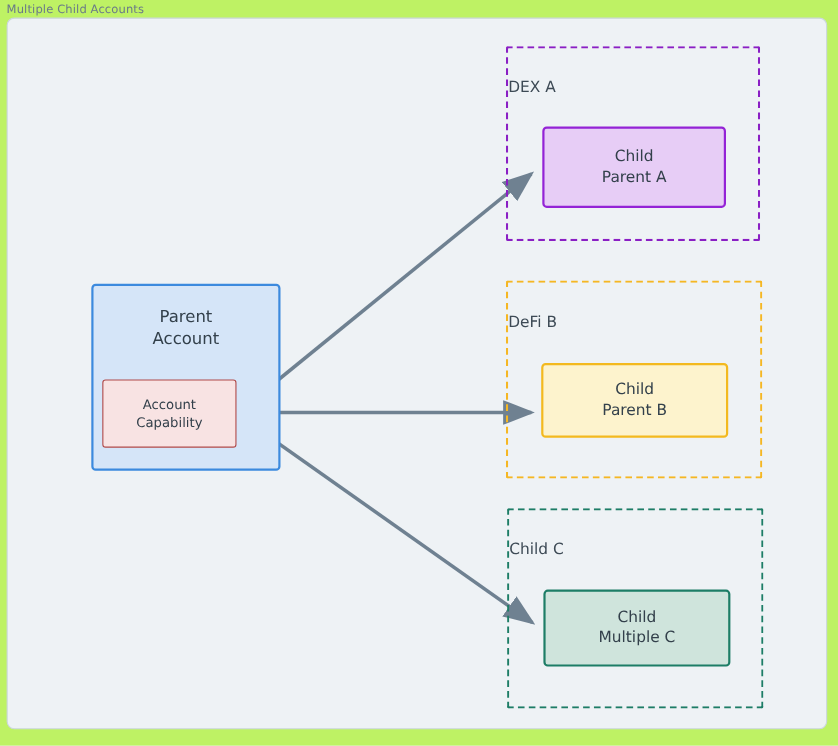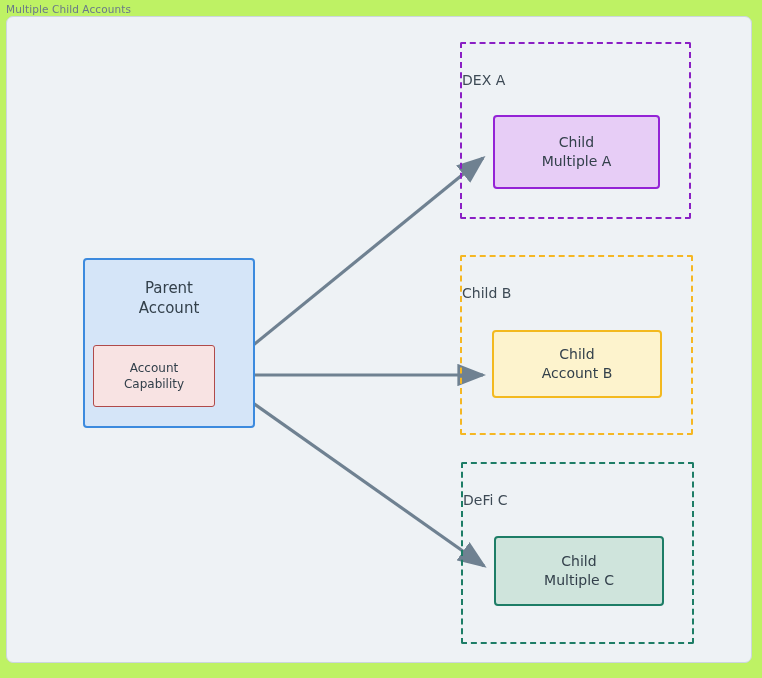--- a/index.html
+++ b/index.html
@@ -152,32 +152,32 @@
   <div class="node cap-node">
     <span>Account</span>
     <span>Capability</span>
   </div>
 
   <div class="cluster cluster-dex">
     <div class="cluster-label">DEX A</div>
   </div>
   <div class="node child-node child-a">
     <span>Child</span>
-    <span>Multiple A</span>
+    <span>Parent A</span>
   </div>
 
   <div class="cluster cluster-defi">
-    <div class="cluster-label">Child B</div>
+    <div class="cluster-label">DeFi B</div>
   </div>
   <div class="node child-node child-b">
     <span>Child</span>
-    <span>Account B</span>
+    <span>Parent B</span>
   </div>
 
   <div class="cluster cluster-game">
-    <div class="cluster-label">DeFi C</div>
+    <div class="cluster-label">Child C</div>
   </div>
   <div class="node child-node child-c">
     <span>Child</span>
     <span>Multiple C</span>
   </div>
 
 </div>
 
 </body></html>

